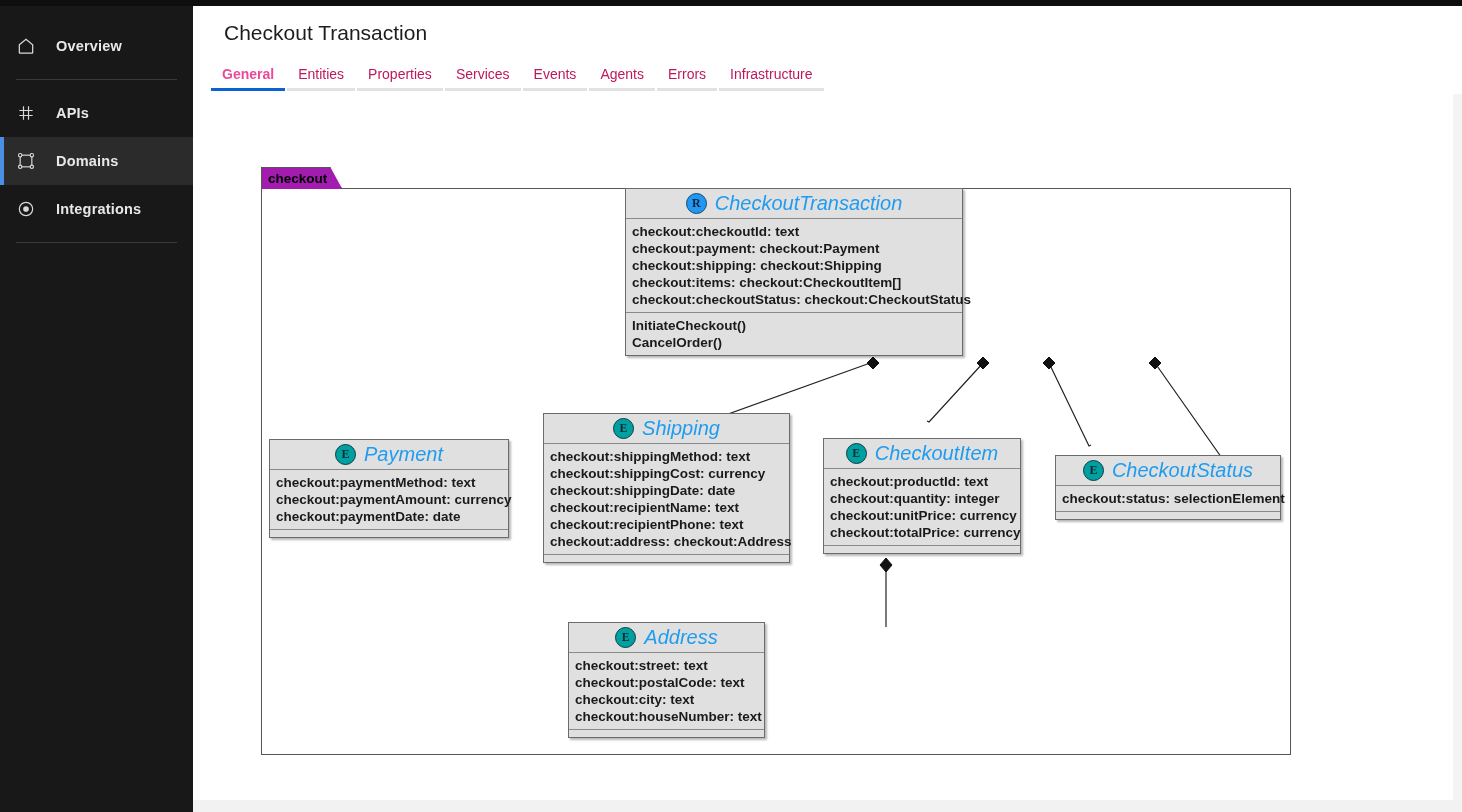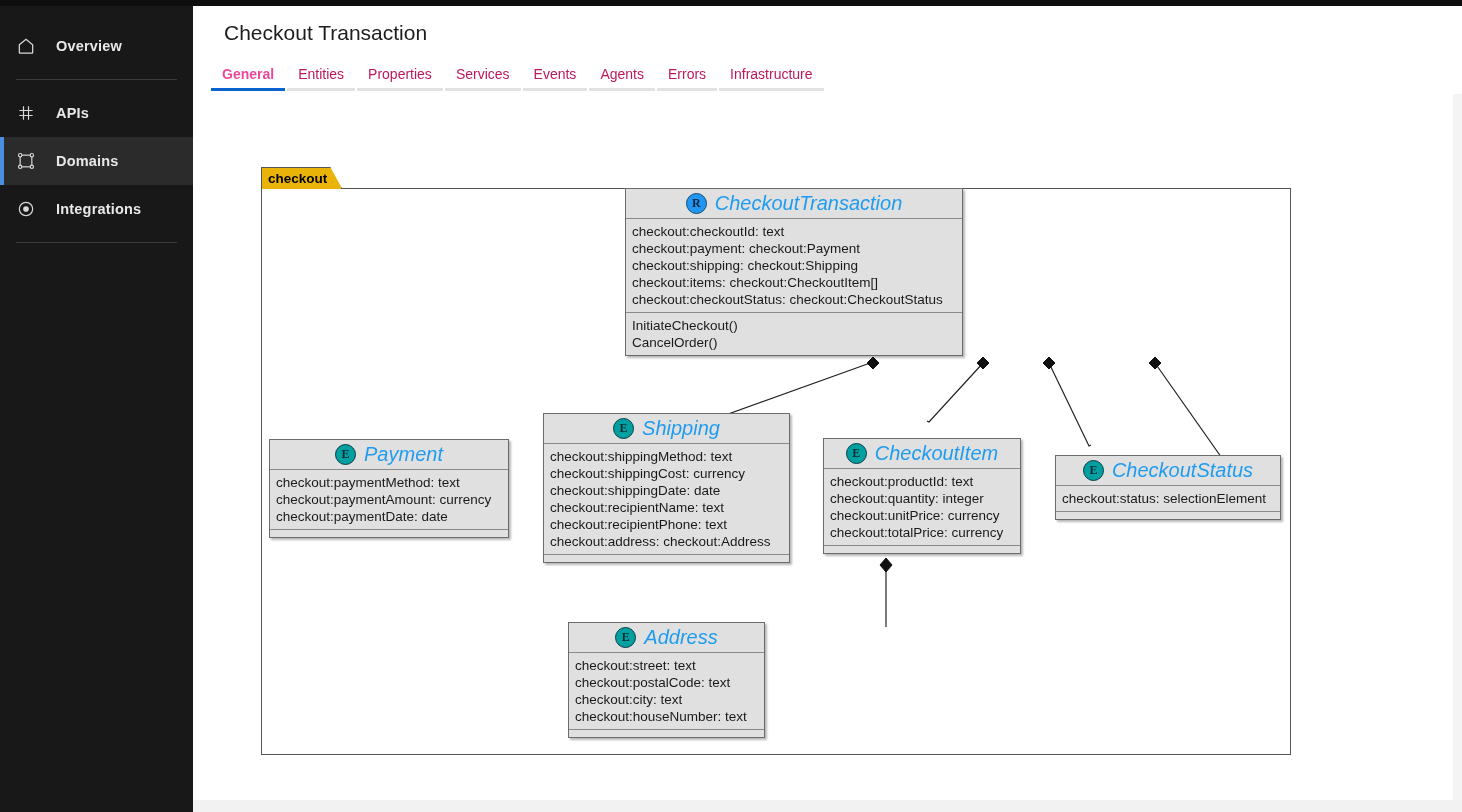--- a/index.html
+++ b/index.html
@@ -96,21 +96,21 @@
   }
   .pkg-frame {
     position: absolute; left: 10px; top: 21px;
     width: 1030px; height: 567px;
     border: 1px solid #555; background: transparent;
   }
   .pkg-tab {
     position: absolute; left: 10px; top: 0px;
     height: 22px; padding: 0 14px 0 6px;
     border: 1px solid #555; border-bottom: none;
-    background: #eab308;
+    background: #a21caf;
     font-size: 13.5px; font-weight: bold; color: #000;
     display: flex; align-items: center;
     clip-path: polygon(0 0, calc(100% - 12px) 0, 100% 100%, 0 100%);
     z-index: 3;
   }
 
   svg.edges { position: absolute; left: 0; top: 0; width: 1031px; height: 588px; overflow: visible; z-index: 1; }
 
   .uml {
     position: absolute; z-index: 2;
@@ -129,21 +129,21 @@
     width: 21px; height: 21px; border-radius: 50%;
     display: inline-flex; align-items: center; justify-content: center;
     font-size: 12px; font-weight: bold; color: #0c2b36;
     font-family: "Liberation Serif", serif;
     border: 1px solid #0b3b45;
     flex: 0 0 auto;
   }
   .badge.e { background: #00a0a0; }
   .badge.r { background: #2196f3; color:#10243a; border-color:#124b6e;}
   .uml-title { color: #1f9cf0; font-size: 20px; white-space: nowrap; font-style: italic; }
-  .uml-body { padding: 4px 5px 4px 6px; }
+  .uml-body { padding: 4px 5px 4px 6px; font-weight: bold; }
   .uml-body .attr { line-height: 17px; white-space: nowrap; }
   .uml-sep { border-top: 1px solid #8a8a8a; }
   .uml-foot { height: 8px; border-top: 1px solid #8a8a8a; }
 </style>
 </head>
 <body>
 
 <div id="app">
 
   <div class="topbar"></div>

